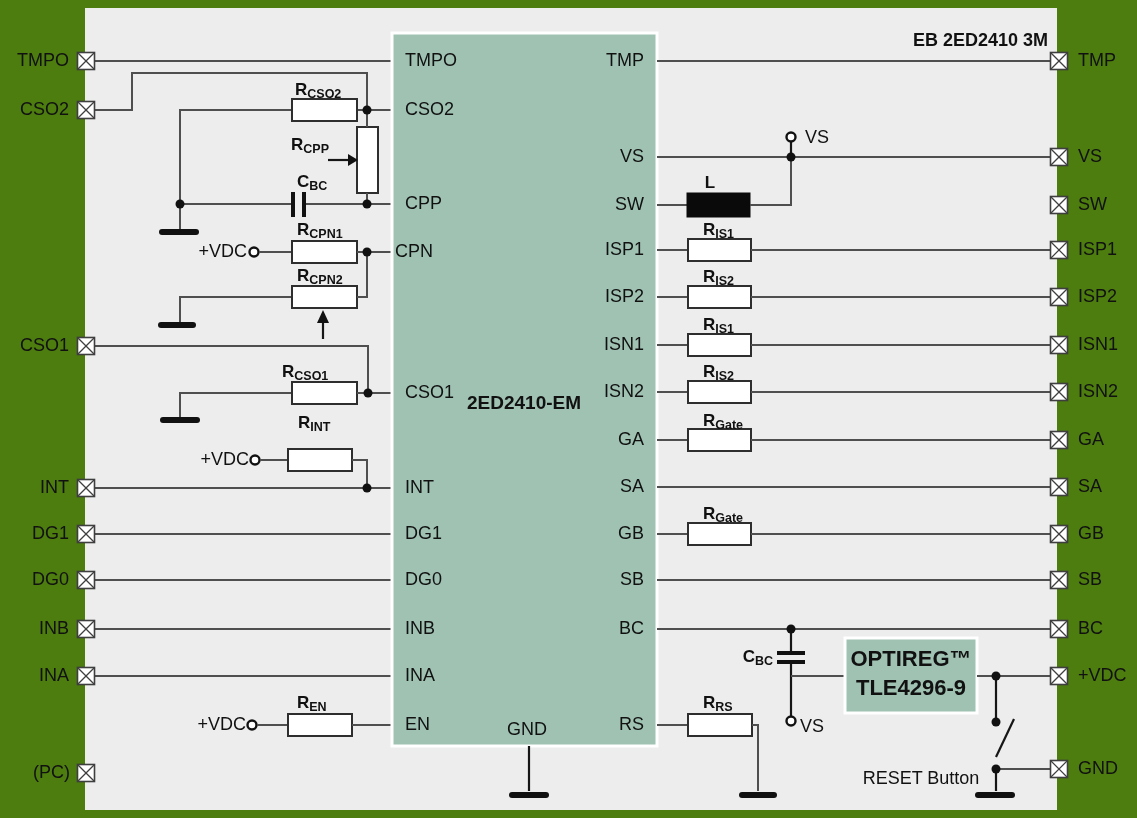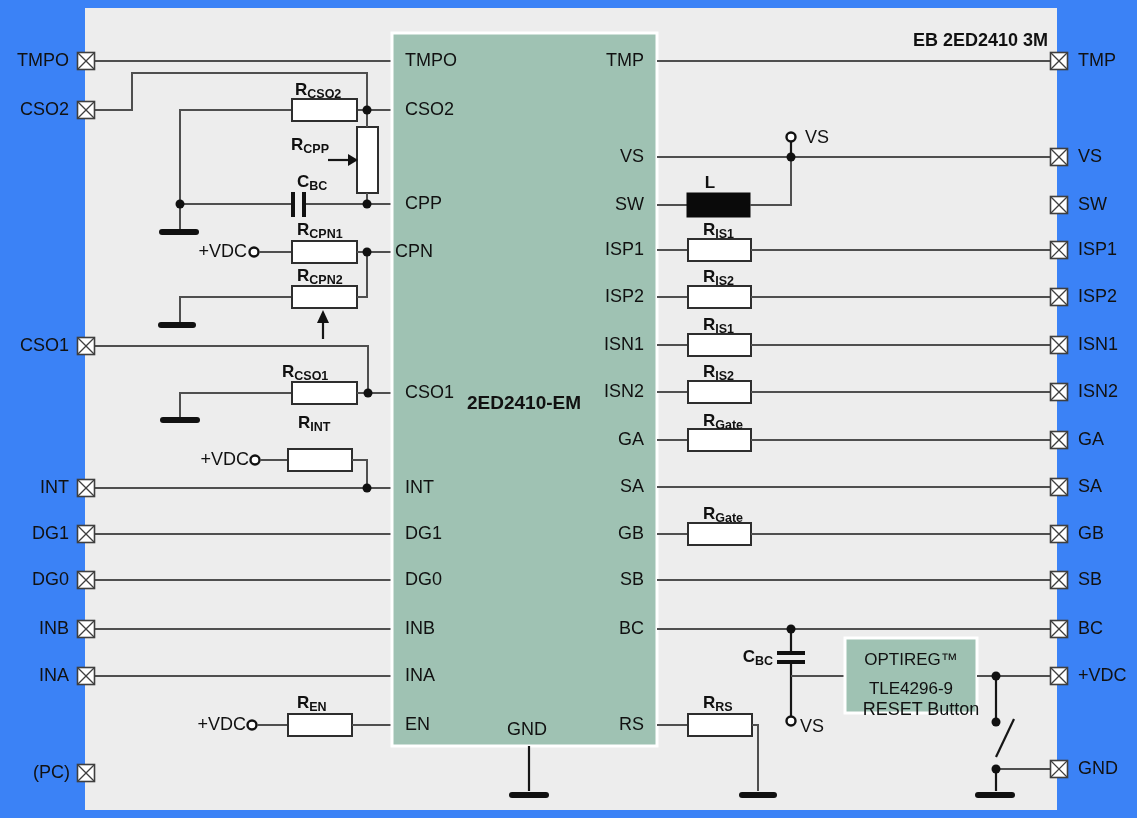--- a/index.html
+++ b/index.html
@@ -2,42 +2,42 @@
 <html style="--panel: #ededed; --ic-fill: #9fc2b3; --wire: #4f4f4f; --outline: #262626; --text: #111111;"><head>
 <meta charset="utf-8">
 <style>
   :root{
     --panel:#ededed; --ic-fill:#9fc2b3; --wire:#4f4f4f; --outline:#262626; --text:#111111;
   }
   html,body{margin:0;padding:0;background:#fff;}
   #stage{
     position:relative; width:1137px; height:818px; overflow:hidden;
     font-family:"Liberation Sans","DejaVu Sans",sans-serif; color:var(--text);
-    background:#3b82f6;
+    background:#4d7c0f;
   }
   #schem-svg{position:absolute;left:0;top:0;}
   .w{stroke:var(--wire);stroke-width:2;fill:none;}
   .bk{stroke:#161616;stroke-width:2.2;fill:none;}
   .comp{fill:#ffffff;stroke:#2e2e2e;stroke-width:2;}
   .cap{stroke:#111;stroke-width:4;fill:none;}
   .gndbar{stroke:#111;stroke-width:6;stroke-linecap:round;fill:none;}
   .dot{fill:#111;stroke:none;}
   .oc{fill:#fff;stroke:#111;stroke-width:2.4;}
   .xb{fill:#fff;stroke:#3f3f3f;stroke-width:1.6;}
   .xl{stroke:#3f3f3f;stroke-width:1.2;}
   .blk{fill:#0a0a0a;stroke:#0a0a0a;}
   .arr{fill:#111;stroke:none;}
   .icblk{fill:var(--ic-fill);stroke:#ffffff;stroke-width:3;}
   .lbl{position:absolute;font-size:18px;line-height:1;white-space:nowrap;transform:translateY(-55%);}
   .ra{transform:translate(-100%,-55%);}
   .ca{transform:translate(-50%,-55%);}
   .cl{font-size:17px;font-weight:bold;}
   .lbl sub{font-size:12.5px;line-height:0;vertical-align:-3px;}
   .icname{font-size:19px;font-weight:bold;}
-  .regtxt{font-size:17px;font-weight:normal;}
+  .regtxt{font-size:22px;font-weight:bold;}
   .ttl{font-size:18px;font-weight:bold;}
 </style>
 </head>
 <body>
 
 <div id="stage">
 
 <svg id="schem-svg" width="1137" height="818" viewBox="0 0 1137 818">
   <defs>
     <g id="xbs">
@@ -382,15 +382,15 @@
 <div class="lbl ra cl" style="left:773px;top:657px"><span>C</span><sub>BC</sub></div>
 
 <div class="lbl ra" style="left:247px;top:252px">+VDC</div>
 <div class="lbl ra" style="left:249px;top:460px">+VDC</div>
 <div class="lbl ra" style="left:246px;top:725px">+VDC</div>
 <div class="lbl" style="left:805px;top:138px">VS</div>
 <div class="lbl" style="left:800px;top:727px">VS</div>
 
 <div class="lbl ca regtxt" style="left:911px;top:660px">OPTIREG™</div>
 <div class="lbl ca regtxt" style="left:911px;top:689px">TLE4296-9</div>
-<div class="lbl ca" style="left:921px;top:710px">RESET Button</div>
+<div class="lbl ca" style="left:921px;top:779px">RESET Button</div>
 
 </div>
 
 </body></html>

